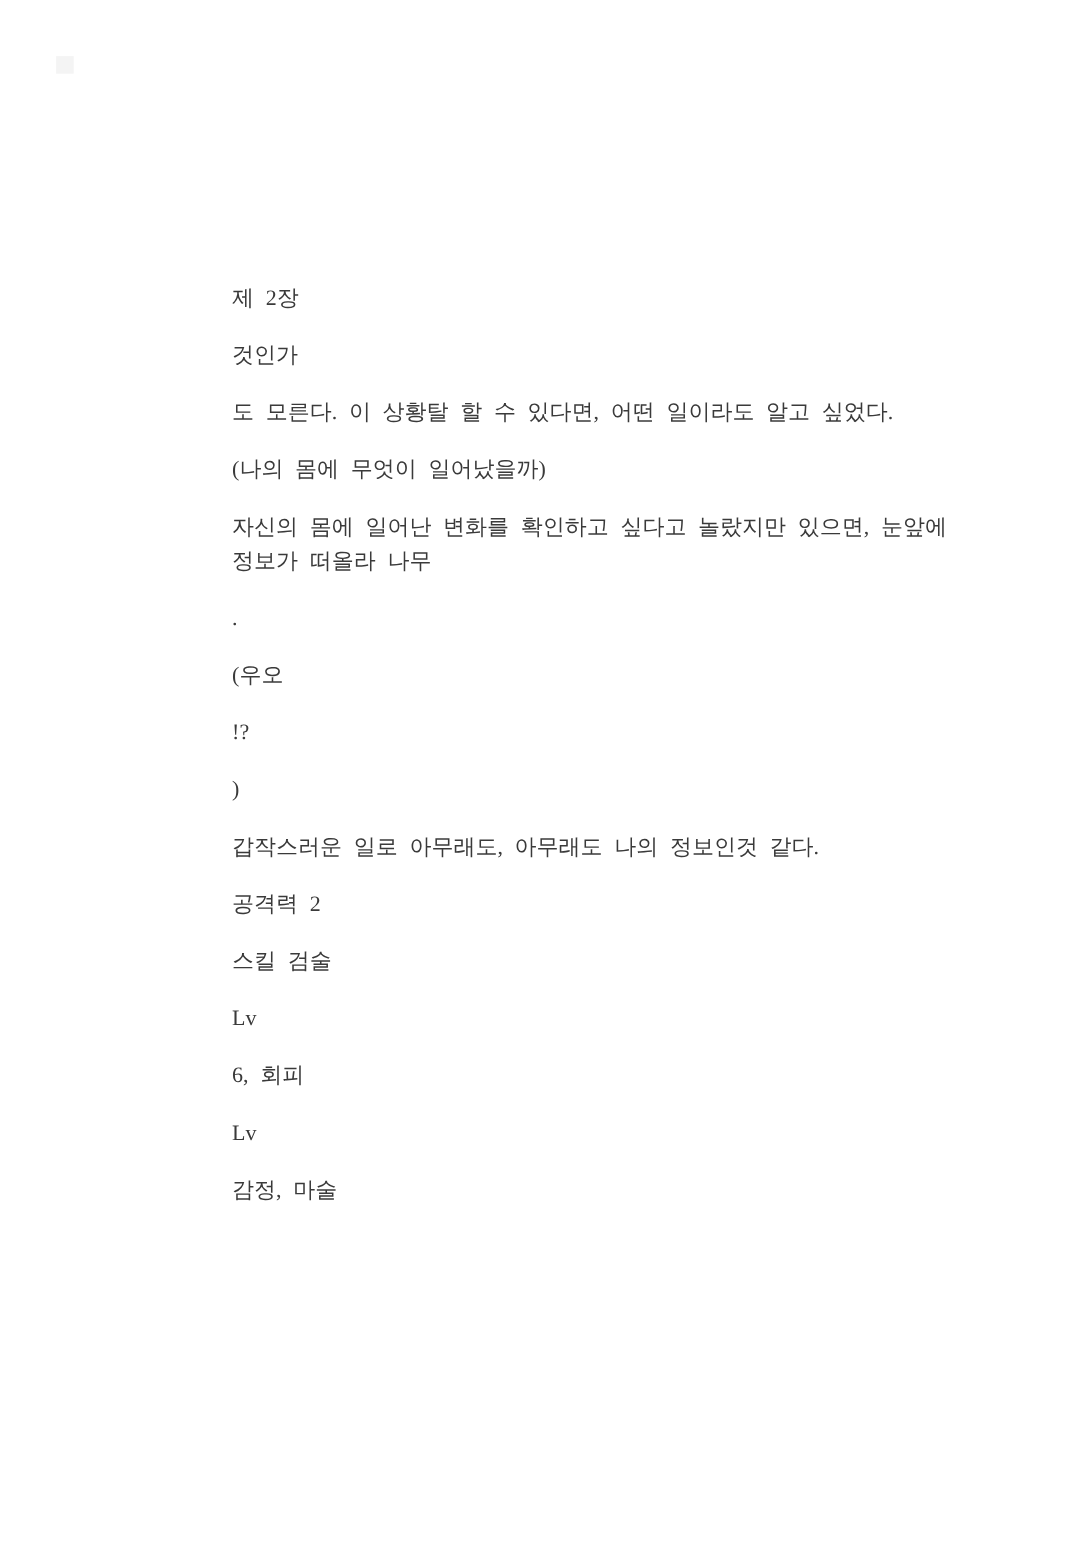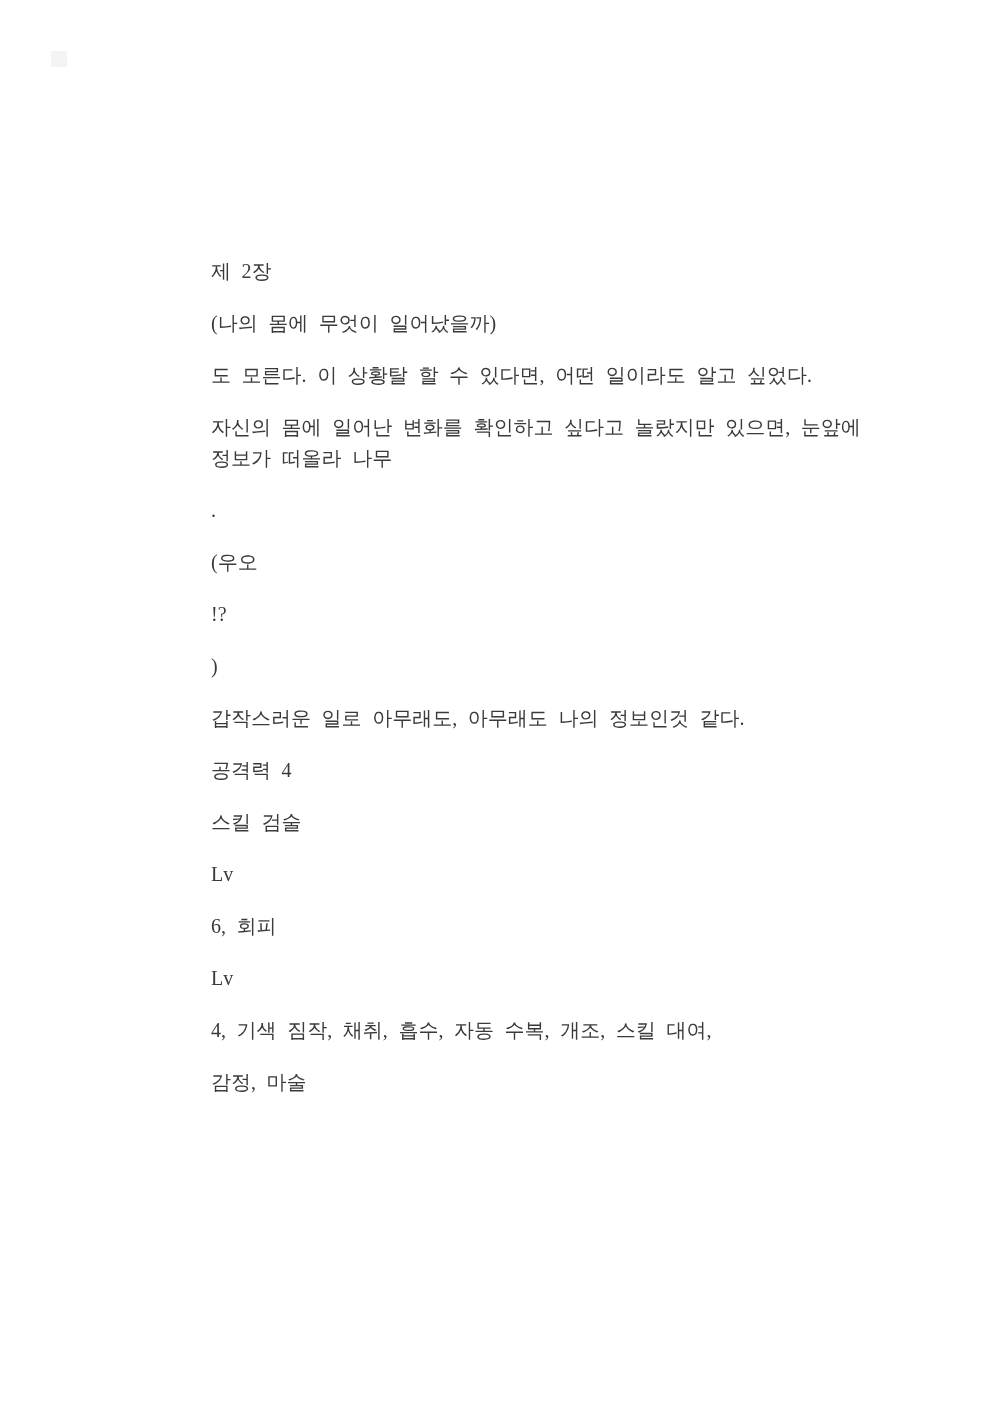--- a/index.html
+++ b/index.html
@@ -48,59 +48,57 @@
 
 <div class="scan-artifact" style="background: rgb(244, 244, 244);"></div>
 
 <div class="doc-page" id="doc-page" style="color: rgb(58, 58, 58);">
     <div class="para">
       <div class="line">제 2장</div>
     </div>
     <div class="para">
     </div>
     <div class="para">
+      <div class="line">것인가</div>
+    </div>
+    <div class="para">
+      <div class="line">도 모른다. 이 상황탈 할 수 있다면, 어떤 일이라도 알고 싶었다.</div>
     </div>
     <div class="para">
       <div class="line">(나의 몸에 무엇이 일어났을까)</div>
-    </div>
-    <div class="para">
-      <div class="line">도 모른다. 이 상황탈 할 수 있다면, 어떤 일이라도 알고 싶었다.</div>
     </div>
     <div class="para">
       <div class="line">자신의 몸에 일어난 변화를 확인하고 싶다고 놀랐지만 있으면, 눈앞에 정보가 떠올라 나무</div>
     </div>
     <div class="para">
       <div class="line">.</div>
     </div>
     <div class="para">
       <div class="line">(우오</div>
     </div>
     <div class="para">
       <div class="line">!?</div>
     </div>
     <div class="para">
       <div class="line">)</div>
     </div>
     <div class="para">
       <div class="line">갑작스러운 일로 아무래도, 아무래도 나의 정보인것 같다.</div>
     </div>
     <div class="para">
-      <div class="line">공격력 4</div>
+      <div class="line">공격력 2</div>
     </div>
     <div class="para">
       <div class="line">스킬 검술</div>
     </div>
     <div class="para">
       <div class="line">Lv</div>
     </div>
     <div class="para">
       <div class="line">6, 회피</div>
     </div>
     <div class="para">
       <div class="line">Lv</div>
     </div>
     <div class="para">
-      <div class="line">4, 기색 짐작, 채취, 흡수, 자동 수복, 개조, 스킬 대여,</div>
-    </div>
-    <div class="para">
       <div class="line">감정, 마술</div>
     </div>
   </div>
 
 </body></html>

